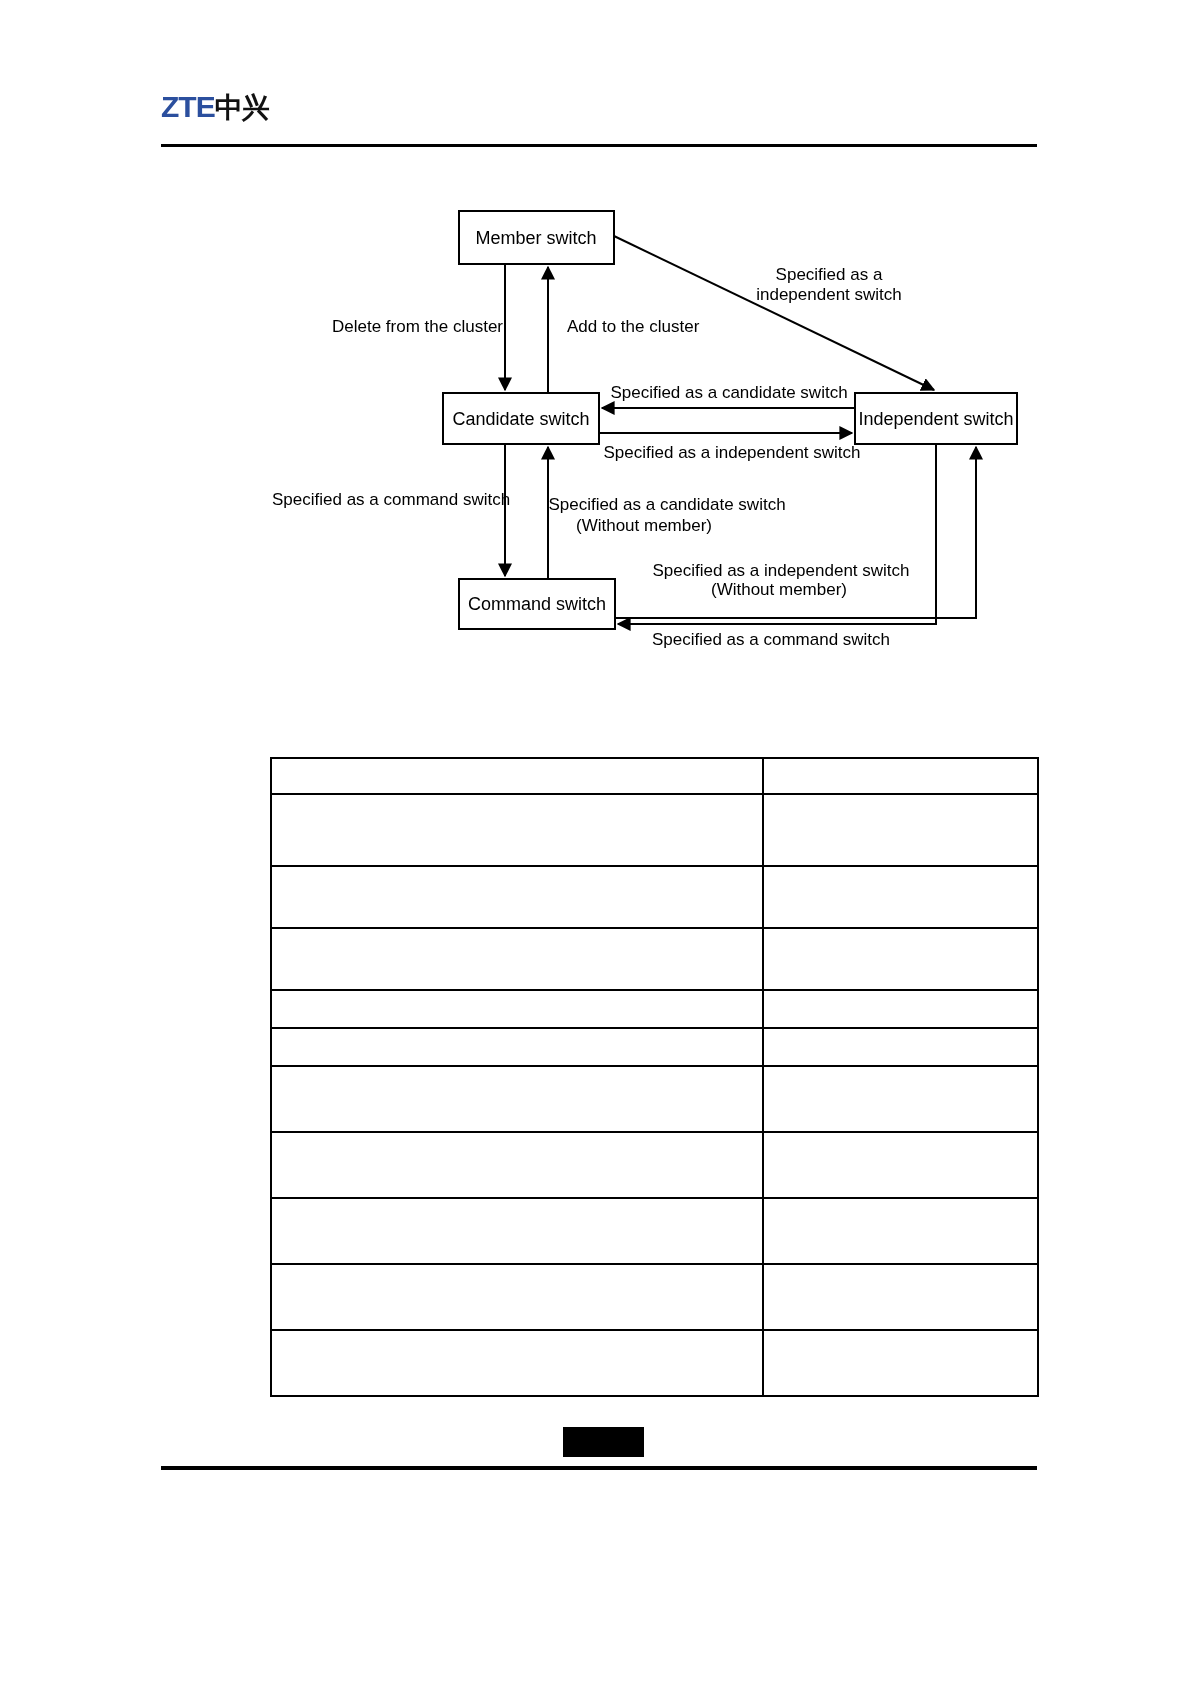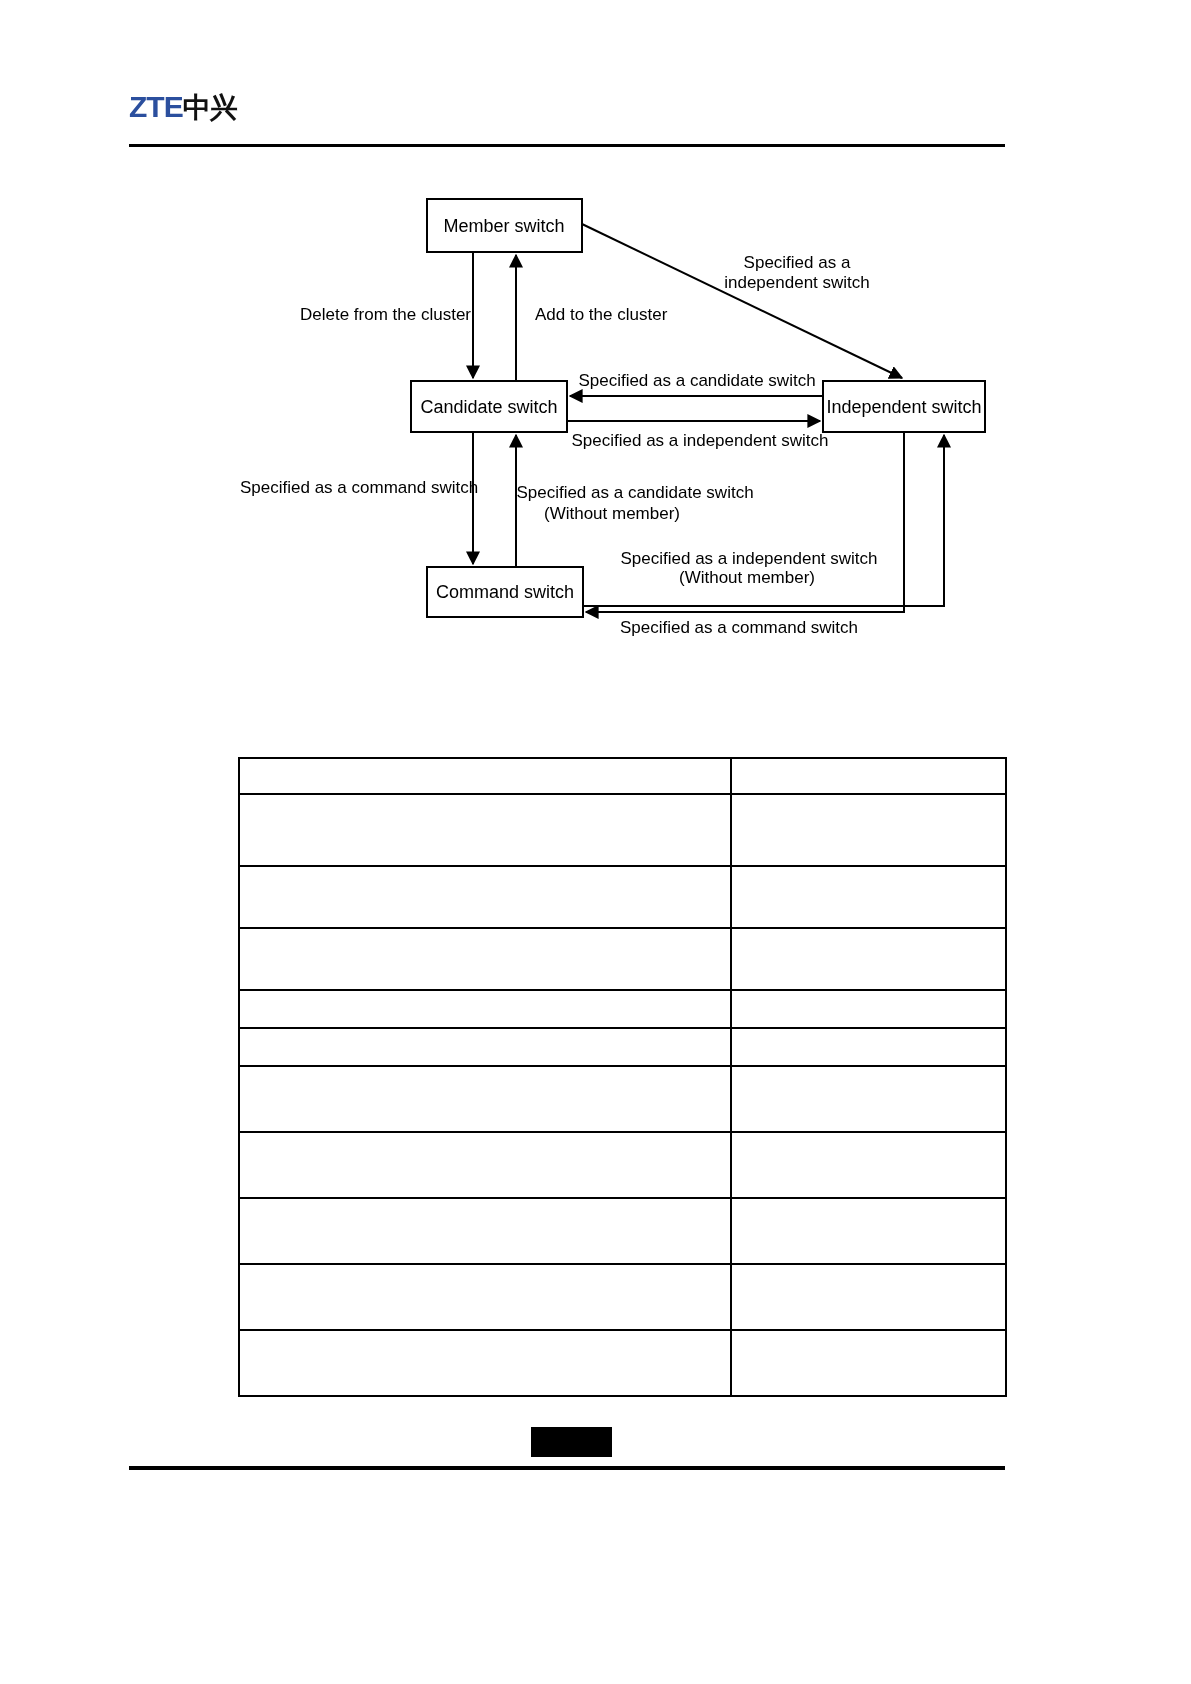--- a/index.html
+++ b/index.html
@@ -4,31 +4,31 @@
 <style>
   html,body{margin:0;padding:0;}
   body{
     width:1191px;height:1684px;
     background:#ffffff;
     font-family:"Liberation Sans", sans-serif;
     color:#000;
     position:relative;
     overflow:hidden;
   }
-  .page{position:absolute;inset:0;}
+  .page{position:absolute;inset:0;margin-left:32px;}
 
   
   .header{position:absolute;left:129px;top:92px;width:876px;}
   .logo{font-size:30px;font-weight:bold;letter-spacing:-1px;line-height:1;height:34px;white-space:nowrap;}
   .logo .zte{color:#2b4f9e;font-family:"Liberation Sans", sans-serif;}
   .logo .cn{color:#111;font-family:"DejaVu Sans", sans-serif;font-size:28px;}
   .header-rule{position:absolute;left:129px;top:144px;width:876px;height:3px;background:#000;}
 
   
-  .diagram{position:absolute;left:0;top:0;width:953px;height:700px;}
+  .diagram{position:absolute;left:0;top:12px;width:953px;height:700px;}
   .diagram svg{display:block;}
 
   
   .tbl-wrap{position:absolute;left:238px;top:757px;width:767px;}
   table.grid{border-collapse:collapse;width:767px;table-layout:fixed;}
   table.grid td{
     border:2px solid #000;
     padding:4px 8px;
     font-size:15px;
     vertical-align:top;

